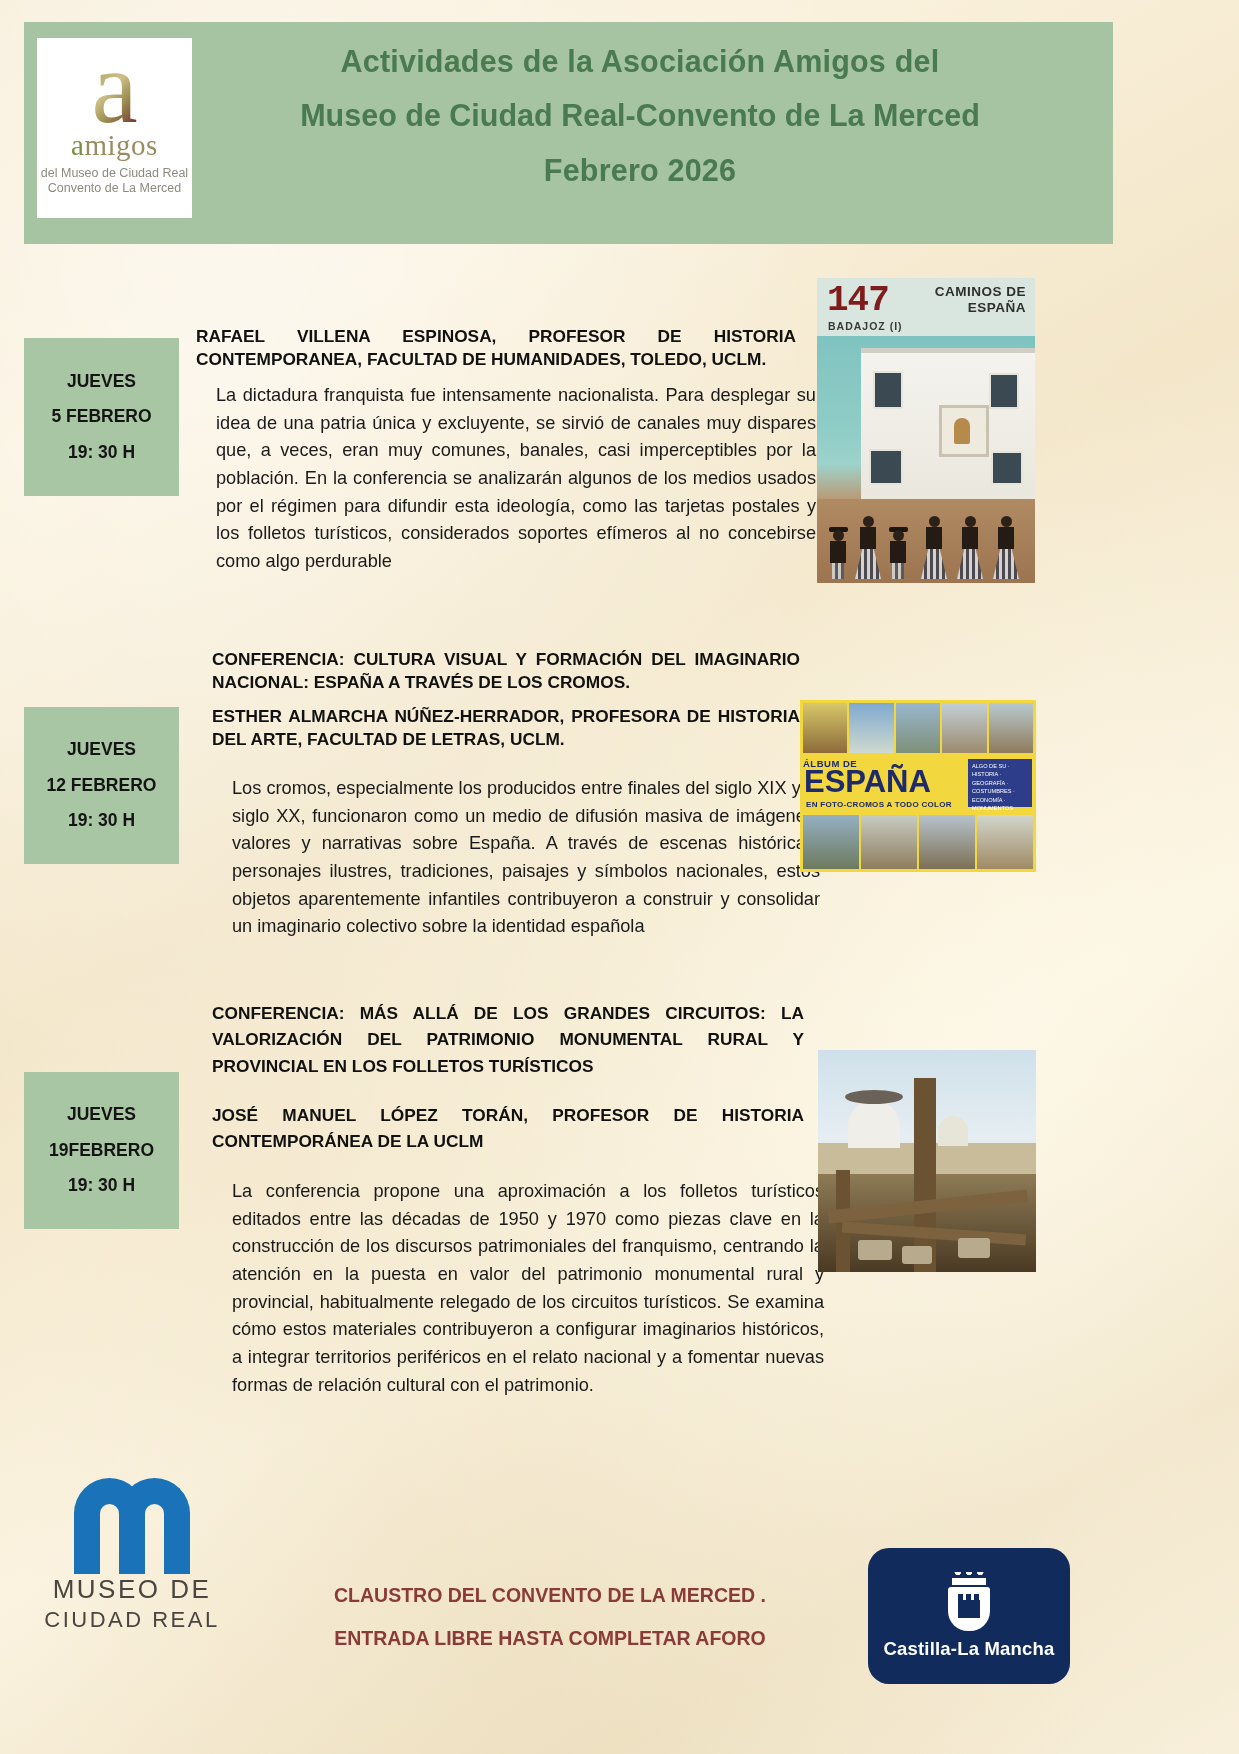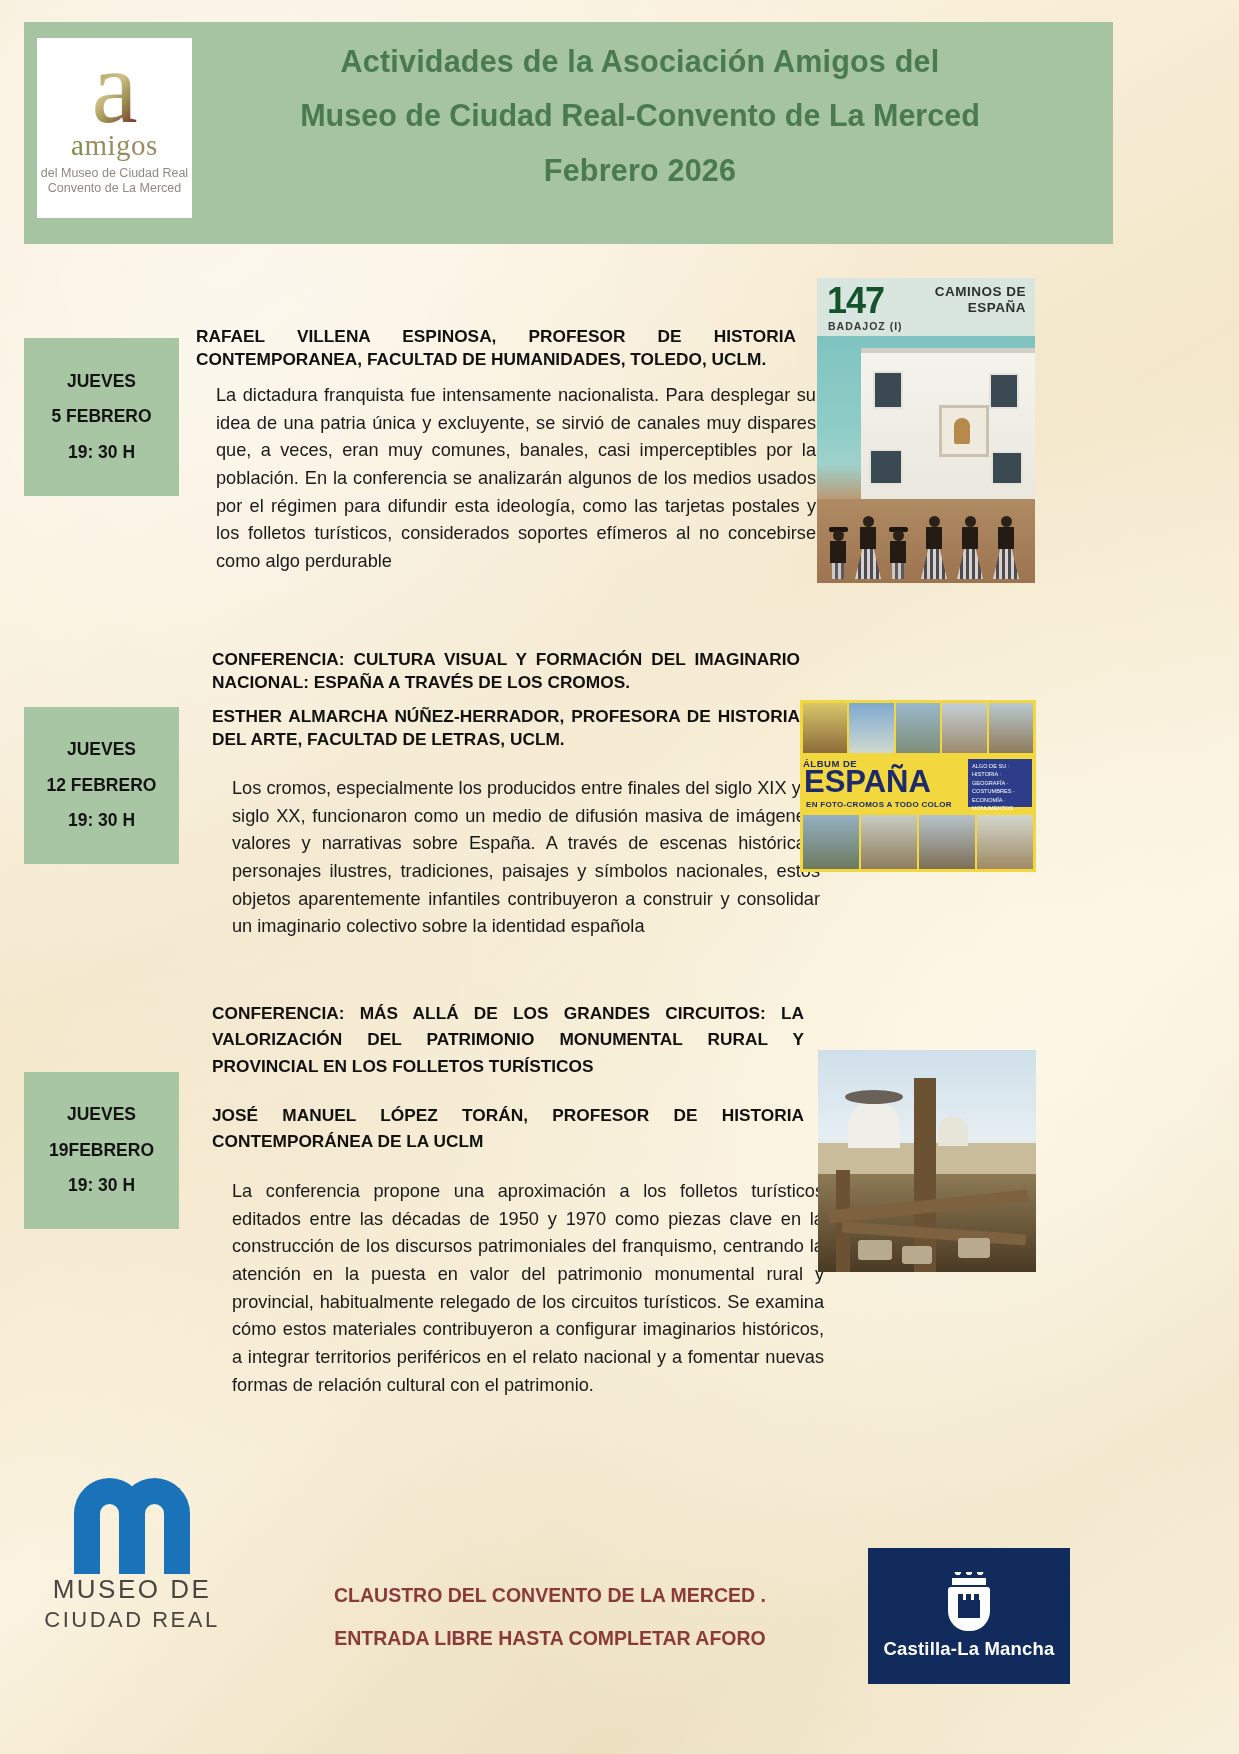--- a/index.html
+++ b/index.html
@@ -145,22 +145,22 @@
   .photo { position: absolute; overflow: hidden; }
 
   
   #photo-1 { left: 817px; top: 278px; width: 218px; height: 305px; background: #cfe3de; }
   .p1-top {
     position: absolute; left: 0; top: 0; width: 100%; height: 58px;
     background: #d9e6e0;
   }
   .p1-num {
     position: absolute; left: 10px; top: 2px;
-    font-family: Liberation Sans, sans-serif;
-    font-weight: bold; font-size: 36px; color: #14532d;
+    font-family: Liberation Mono, monospace;
+    font-weight: bold; font-size: 36px; color: #7f1d1d;
     letter-spacing: -1px;
   }
   .p1-badajoz {
     position: absolute; left: 11px; top: 42px;
     font-size: 10.5px; color: #3a3a3a; letter-spacing: 1px; font-weight: bold;
   }
   .p1-caminos {
     position: absolute; right: 9px; top: 6px; text-align: right;
     font-size: 13.5px; font-weight: bold; color: #2f2f2f; line-height: 1.15;
     letter-spacing: 0.5px;
@@ -286,21 +286,21 @@
     font-family: "Liberation Sans", sans-serif;
     color: #4a4540; letter-spacing: 2.5px; text-align: center;
   }
   .museo-label .l1 { font-size: 26px; }
   .museo-label .l2 { font-size: 22px; margin-top: 2px; }
 
   
   .logo-clm {
     position: absolute; left: 868px; top: 1548px; width: 202px; height: 136px;
     background: #102b5c; display: flex; flex-direction: column;
-    align-items: center; justify-content: center; gap: 7px;
+    align-items: center; justify-content: center; gap: 7px; border-radius: 21px;
   }
   .clm-shield { width: 44px; position: relative; }
   .clm-crown {
     width: 34px; height: 13px; margin: 0 auto 2px;
     background:
       radial-gradient(circle at 17% 0, #fff 3px, transparent 3.5px),
       radial-gradient(circle at 50% 0, #fff 3px, transparent 3.5px),
       radial-gradient(circle at 83% 0, #fff 3px, transparent 3.5px),
       linear-gradient(#102b5c 0 45%, #fff 45% 100%);
   }

